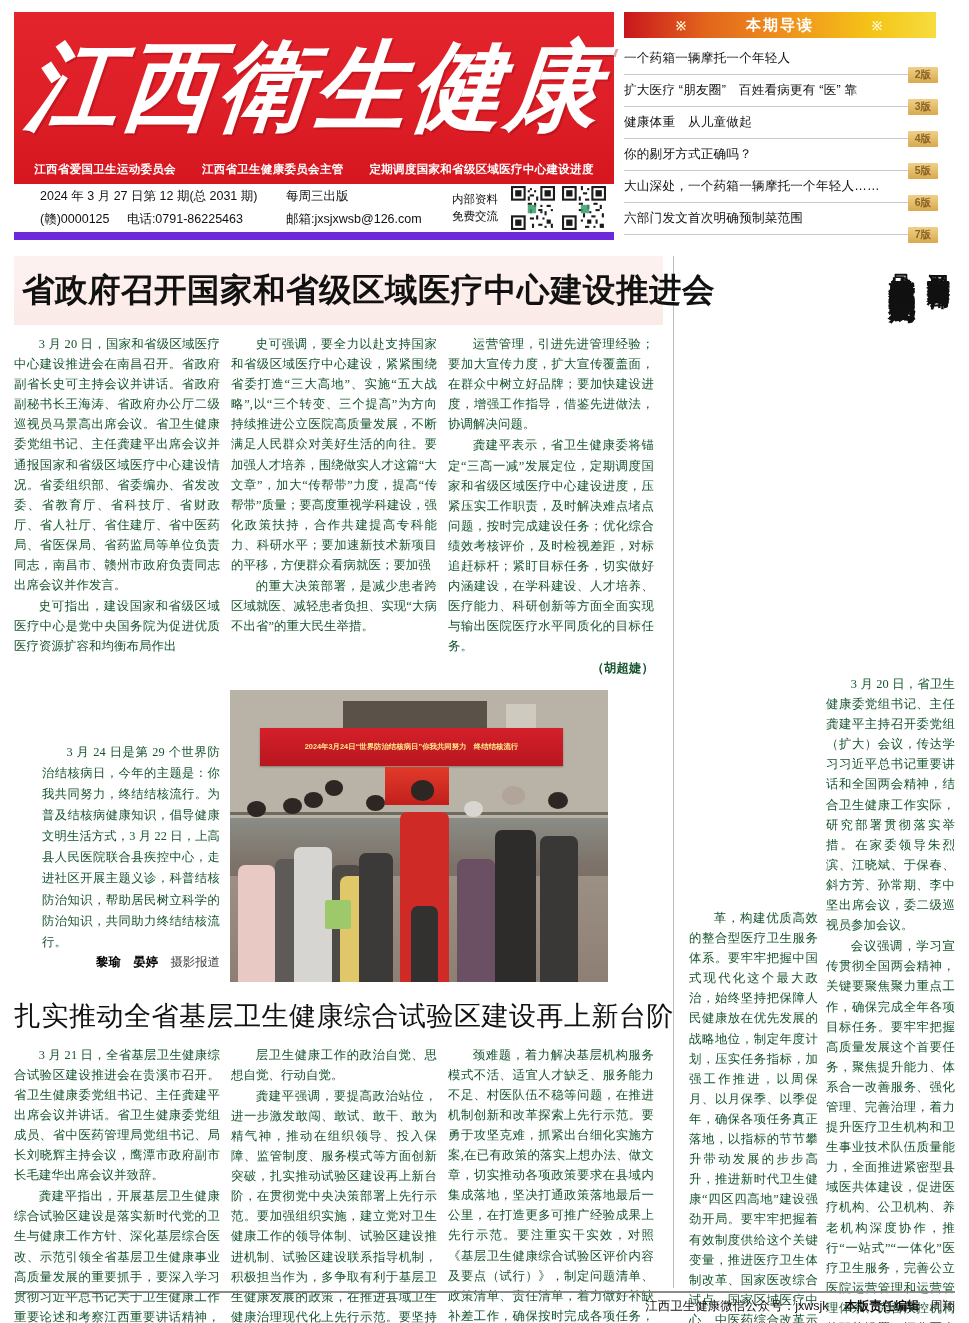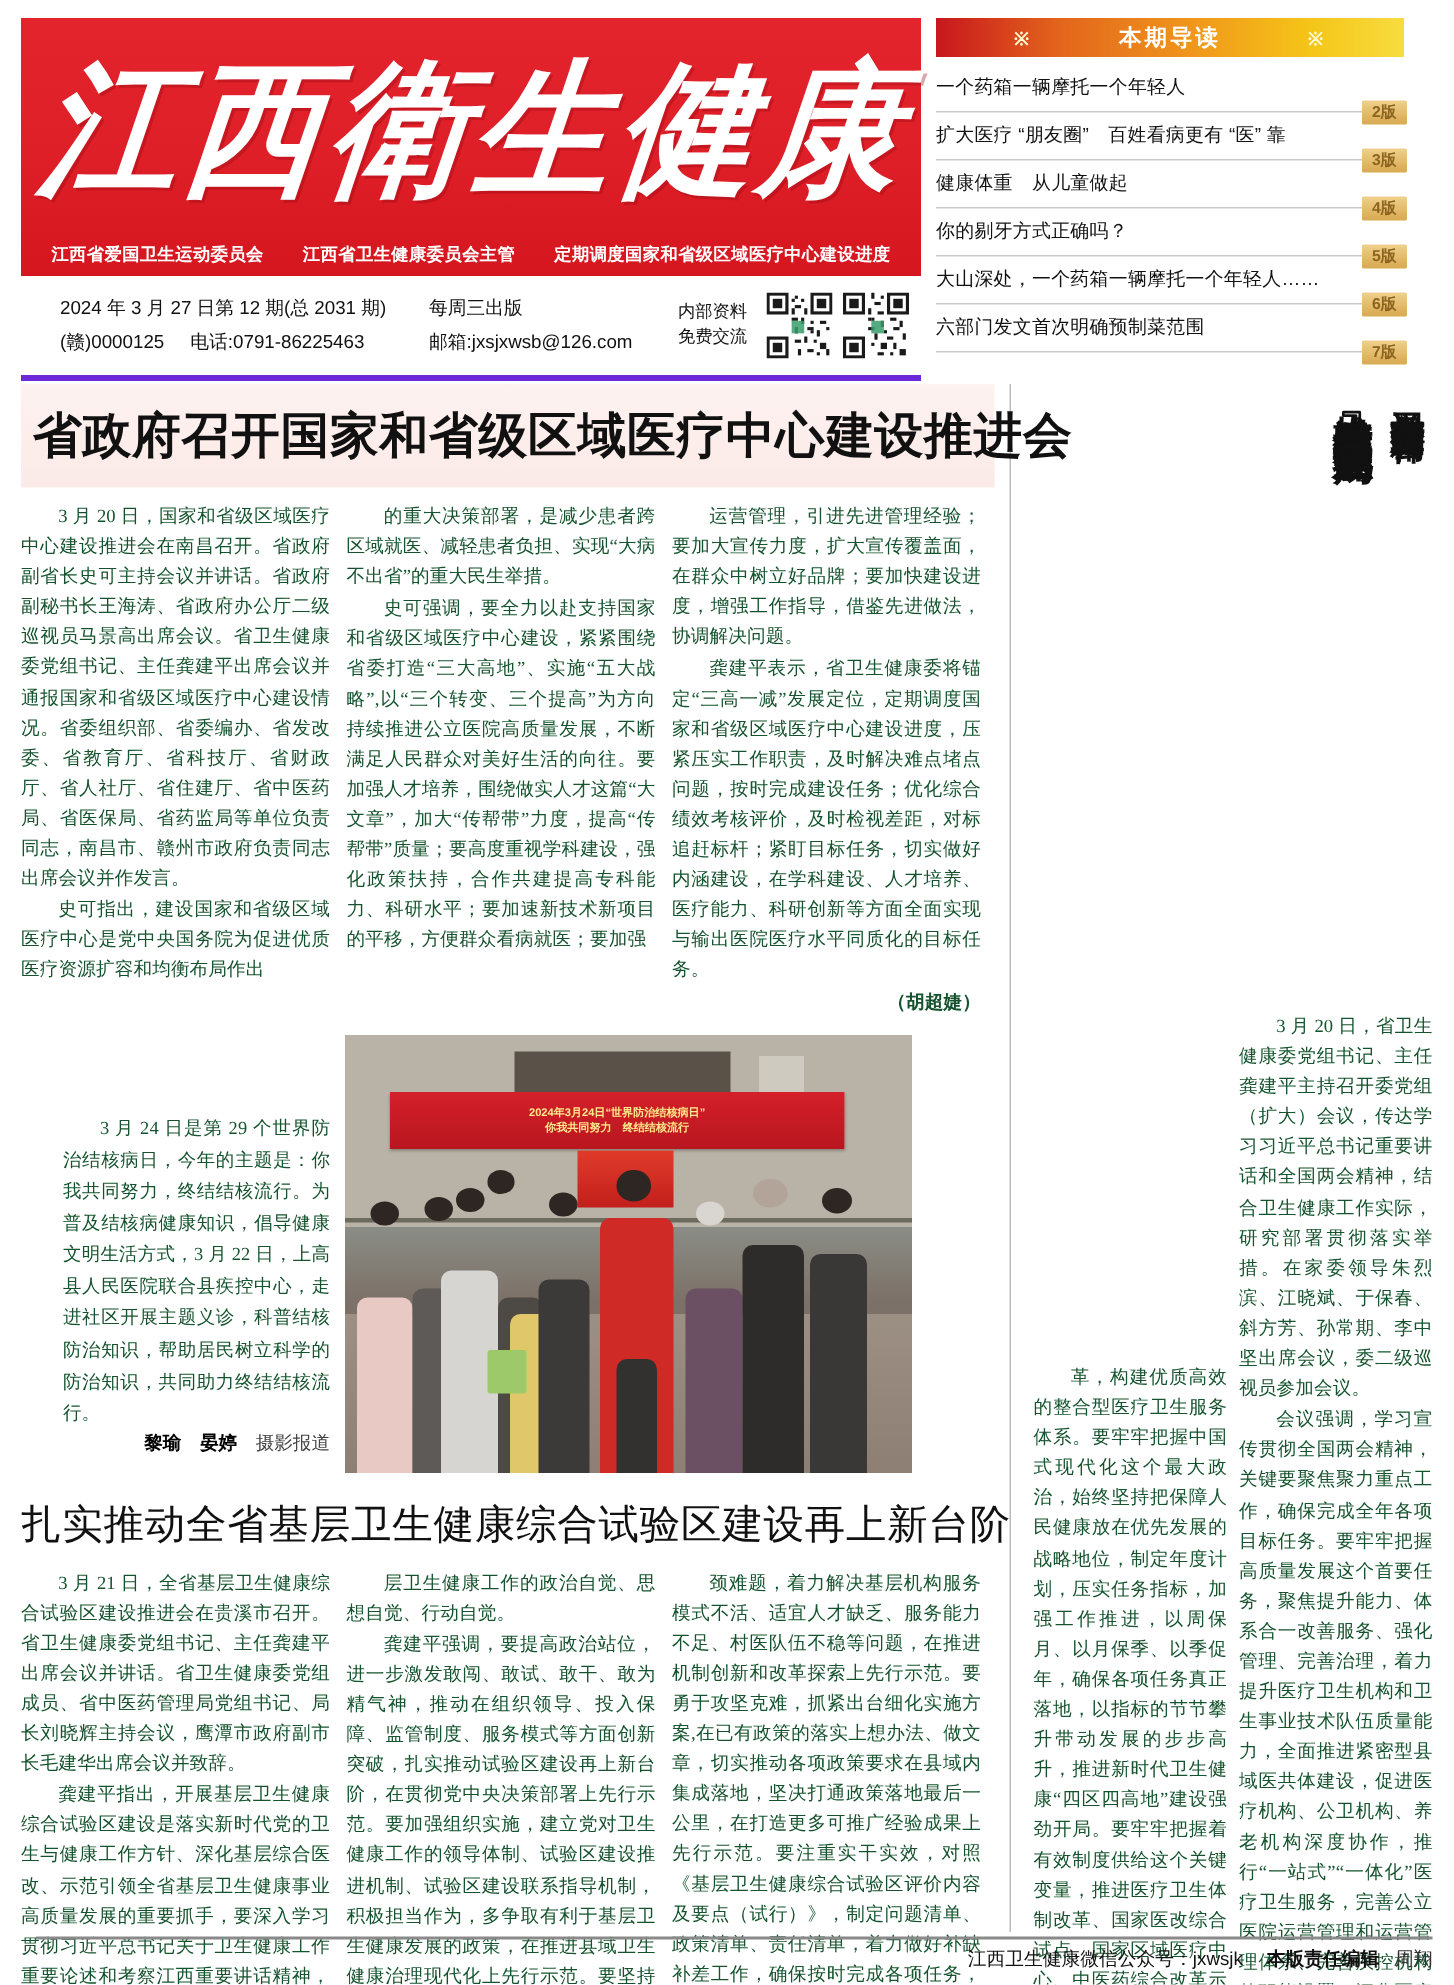--- a/index.html
+++ b/index.html
@@ -35,22 +35,22 @@
     padding-top: 4px;
   }
   .masthead-sub {
     position:absolute; bottom: 7px; left:0; right:0;
     text-align:center; color:#fff; font-size: 11.5px;
     font-family:"Liberation Sans", sans-serif;
     font-weight:bold; letter-spacing:.3px;
     display:flex; justify-content:center; gap:26px;
   }
   .pubinfo {
-    border-bottom: 4px solid #6d28d9;
-    height: 70px;
+    border-bottom: 8px solid #6d28d9;
+    height: 56px;
     display:flex; align-items:center; padding: 0 4px;
     position:relative;
   }
   .pubinfo-left { flex: 1; font-family:"Liberation Sans", sans-serif; font-size:12.5px; color:#111; }
   .pubinfo-row { display:flex; align-items:center; height:23px; }
   .pi-a { width: 268px; padding-left: 22px; }
   .pi-b { width: 150px; }
   .pubinfo-note {
     font-size: 11.5px; color:#111; width: 72px; line-height:1.5;
     font-family:"Liberation Serif", serif; text-align:center;
@@ -118,21 +118,21 @@
 
   .photo {
     width: 378px; height: 292px; position:relative; overflow:hidden;
     background: linear-gradient(180deg,#9fa7a2 0%, #8e9690 38%, #7d7269 60%, #6c5f56 100%);
   }
   .ph-bldg { position:absolute; left:0; top:0; width:100%; height:44%; background:#b9b2a6; }
   .ph-win { position:absolute; background:#5a5248; }
   .ph-banner {
     position:absolute; left: 8%; top: 13%; width: 80%; height: 13%;
     background: linear-gradient(180deg,#d4202a,#b8161f);
-    display:flex; flex-direction:column; align-items:center; justify-content:center;
+    display:flex; flex-direction:row; align-items:center; justify-content:center;
     color:#ffe98a; font-size:7.4px; font-weight:bold; line-height:1.35;
     font-family:"Liberation Sans", sans-serif; white-space:nowrap;
     box-shadow: 0 1px 2px rgba(0,0,0,.3);
   }
   .ph-flag {
     position:absolute; left: 41%; top: 26.5%; width: 17%; height: 13%;
     background: linear-gradient(180deg,#e03b2a,#c21f1c);
   }
   .ph-ground { position:absolute; left:0; bottom:0; width:100%; height:36%;
     background: linear-gradient(180deg,#9c8f84,#8d7f74); }
@@ -337,22 +337,22 @@
 
       <div class="cols3">
         <div class="col">
           <div class="cn">
             <p>3 月 20 日，国家和省级区域医疗中心建设推进会在南昌召开。省政府副省长史可主持会议并讲话。省政府副秘书长王海涛、省政府办公厅二级巡视员马景高出席会议。省卫生健康委党组书记、主任龚建平出席会议并通报国家和省级区域医疗中心建设情况。省委组织部、省委编办、省发改委、省教育厅、省科技厅、省财政厅、省人社厅、省住建厅、省中医药局、省医保局、省药监局等单位负责同志，南昌市、赣州市政府负责同志出席会议并作发言。</p>
             <p>史可指出，建设国家和省级区域医疗中心是党中央国务院为促进优质医疗资源扩容和均衡布局作出</p>
           </div>
         </div>
         <div class="col">
           <div class="cn">
+            <p>史可强调，要全力以赴支持国家和省级区域医疗中心建设，紧紧围绕省委打造“三大高地”、实施“五大战略”,以“三个转变、三个提高”为方向持续推进公立医院高质量发展，不断满足人民群众对美好生活的向往。要加强人才培养，围绕做实人才这篇“大文章”，加大“传帮带”力度，提高“传帮带”质量；要高度重视学科建设，强化政策扶持，合作共建提高专科能力、科研水平；要加速新技术新项目的平移，方便群众看病就医；要加强</p>
             <p>的重大决策部署，是减少患者跨区域就医、减轻患者负担、实现“大病不出省”的重大民生举措。</p>
-            <p>史可强调，要全力以赴支持国家和省级区域医疗中心建设，紧紧围绕省委打造“三大高地”、实施“五大战略”,以“三个转变、三个提高”为方向持续推进公立医院高质量发展，不断满足人民群众对美好生活的向往。要加强人才培养，围绕做实人才这篇“大文章”，加大“传帮带”力度，提高“传帮带”质量；要高度重视学科建设，强化政策扶持，合作共建提高专科能力、科研水平；要加速新技术新项目的平移，方便群众看病就医；要加强</p>
           </div>
         </div>
         <div class="col">
           <div class="cn">
             <p>运营管理，引进先进管理经验；要加大宣传力度，扩大宣传覆盖面，在群众中树立好品牌；要加快建设进度，增强工作指导，借鉴先进做法，协调解决问题。</p>
             <p>龚建平表示，省卫生健康委将锚定“三高一减”发展定位，定期调度国家和省级区域医疗中心建设进度，压紧压实工作职责，及时解决难点堵点问题，按时完成建设任务；优化综合绩效考核评价，及时检视差距，对标追赶标杆；紧盯目标任务，切实做好内涵建设，在学科建设、人才培养、医疗能力、科研创新等方面全面实现与输出医院医疗水平同质化的目标任务。</p>
             <p class="byline">（胡超婕）</p>
           </div>
         </div>
       </div>

